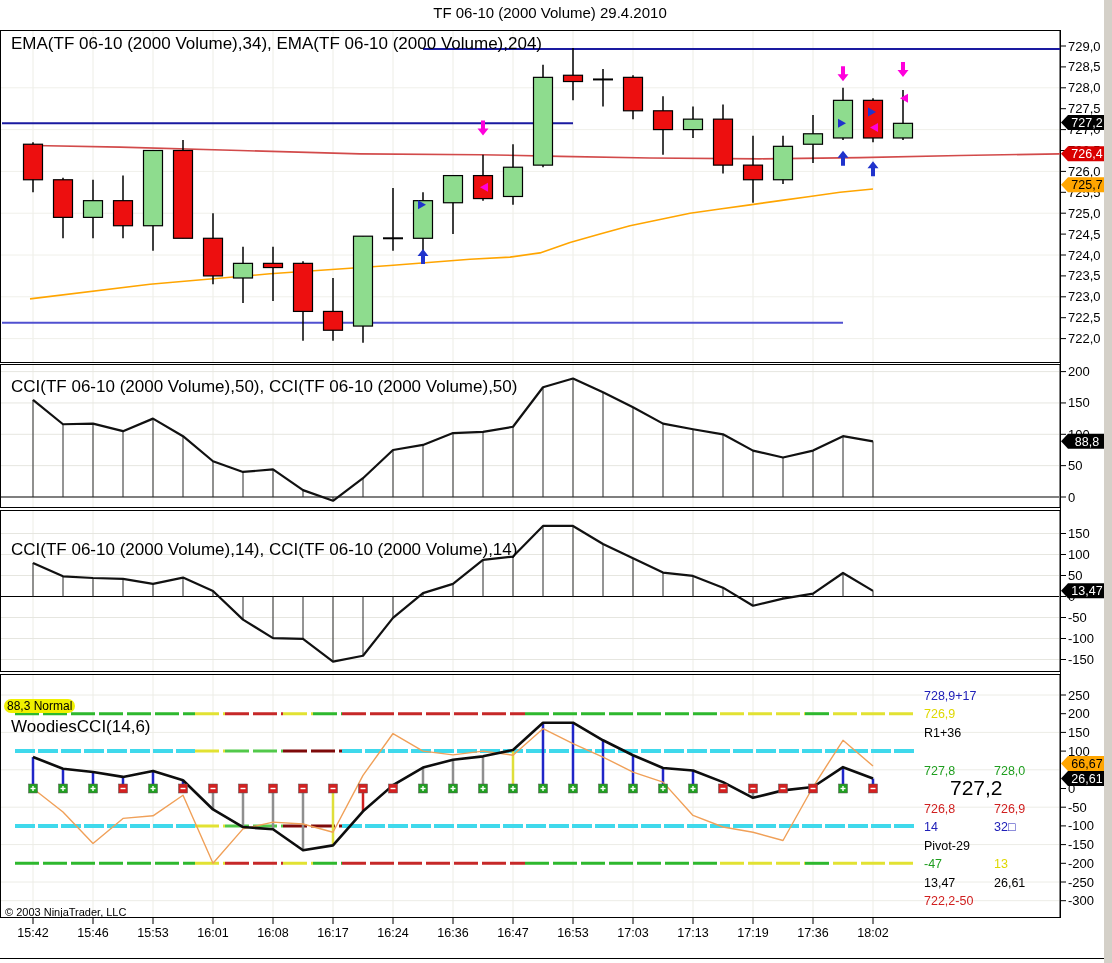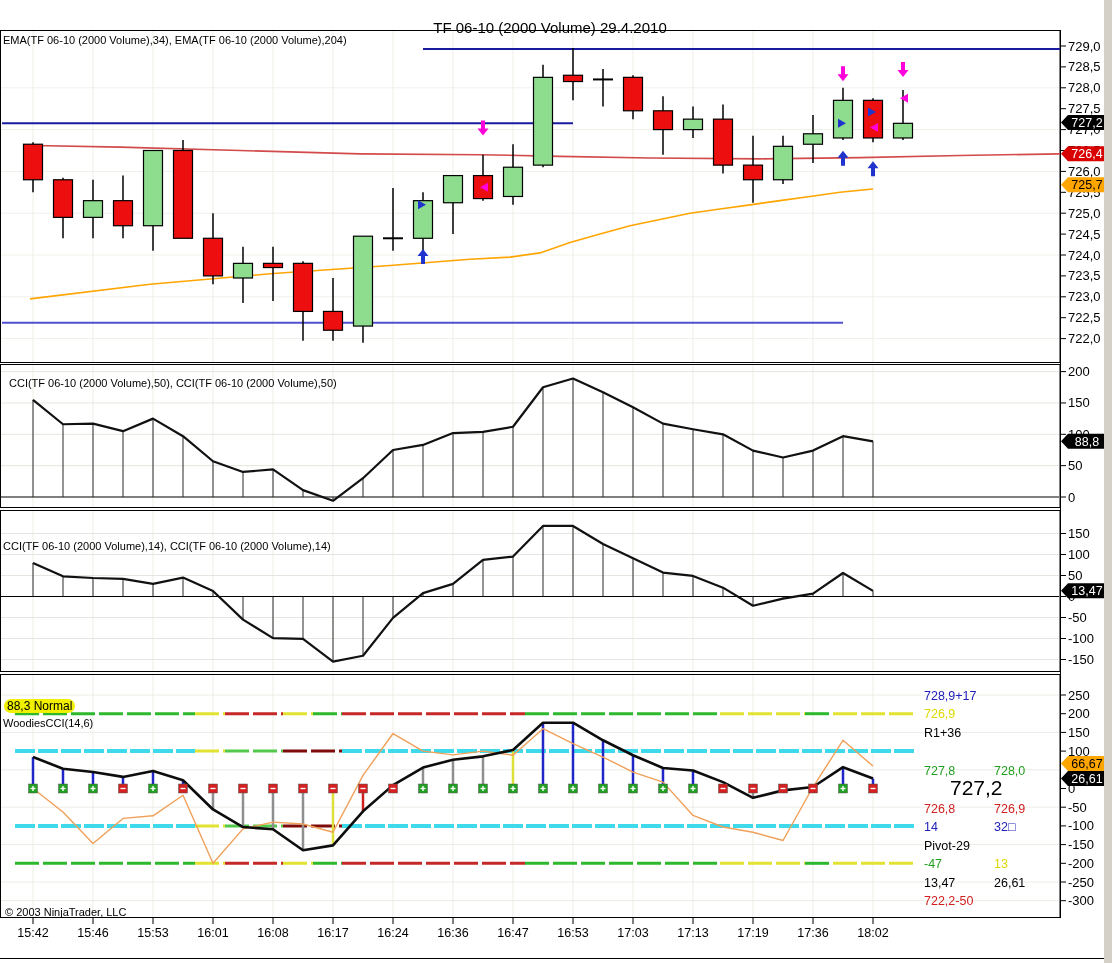--- a/index.html
+++ b/index.html
@@ -1,23 +1,23 @@
 <!DOCTYPE html>
 <html><head>
 <meta charset="utf-8">
 <style>
   html,body{margin:0;padding:0;background:#fff;}
   #app{position:relative;width:1112px;height:963px;background:#ffffff;overflow:hidden;
        font-family:"Liberation Sans", sans-serif;}
   #chart-svg{position:absolute;left:0;top:0;}
   .ovl{position:absolute;color:#000;white-space:nowrap;}
-  #title{left:0;top:19px;width:1100px;text-align:center;font-size:15px;}
-  .panel-label{font-size:11px;color:#000;}
+  #title{left:0;top:4px;width:1100px;text-align:center;font-size:15px;}
+  .panel-label{font-size:17px;color:#000;margin-left:8px;}
   #p1-label{left:3px;top:34px;}
-  #p2-label{left:9px;top:377px;}
+  #p2-label{left:3px;top:377px;}
   #p3-label{left:3px;top:540px;}
   #p4-label{left:3px;top:717px;text-align:center;}
   #status-badge{left:4px;top:699px;background:#F0F000;color:#000;font-size:12px;padding:0 3px;border-radius:7px;}
   #copyright{left:5px;top:906px;font-size:11px;}
   #right-strip{position:absolute;left:1104px;top:0;width:8px;height:963px;background:#D4D0C8;}
 </style>
 </head>
 <body>
 
 <div id="app">

